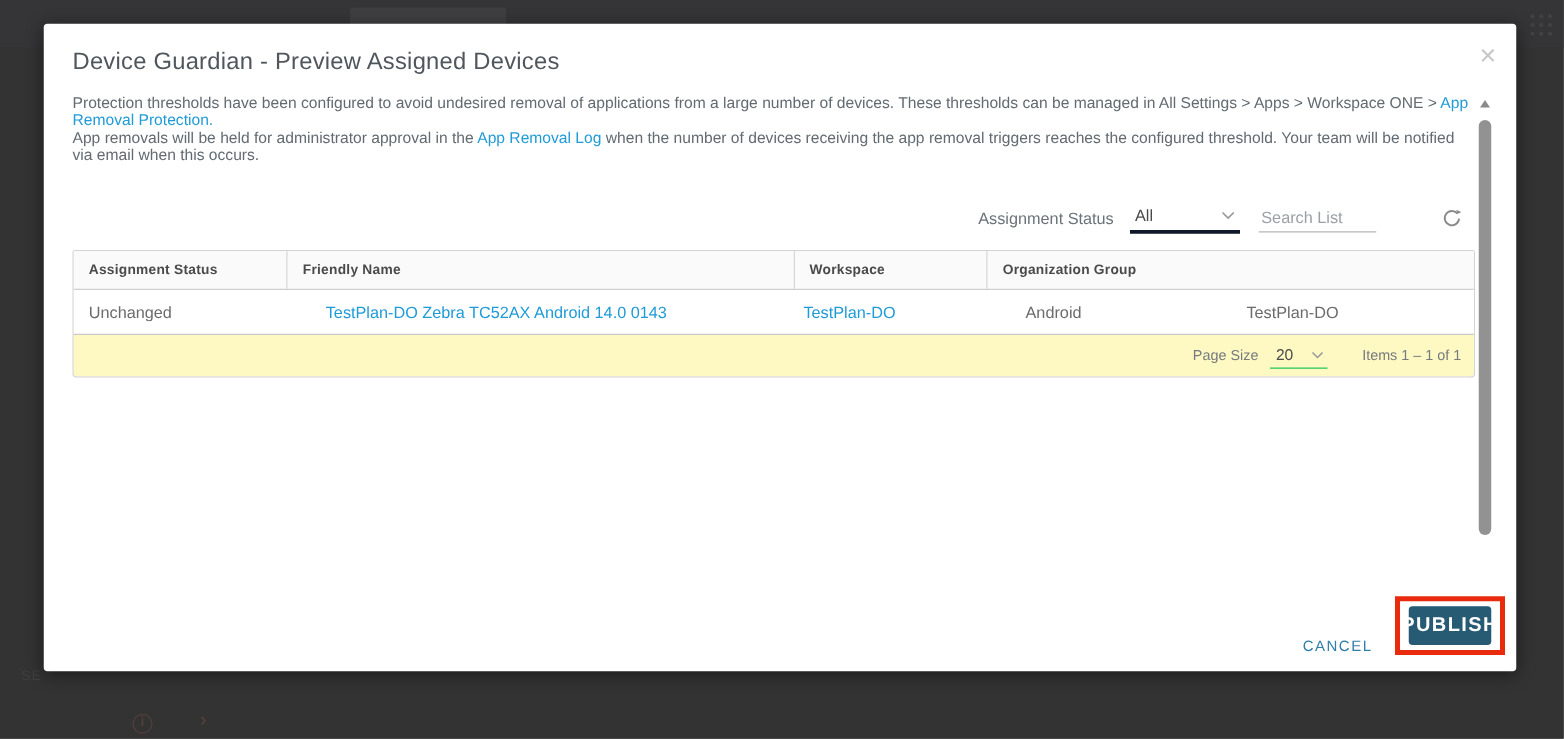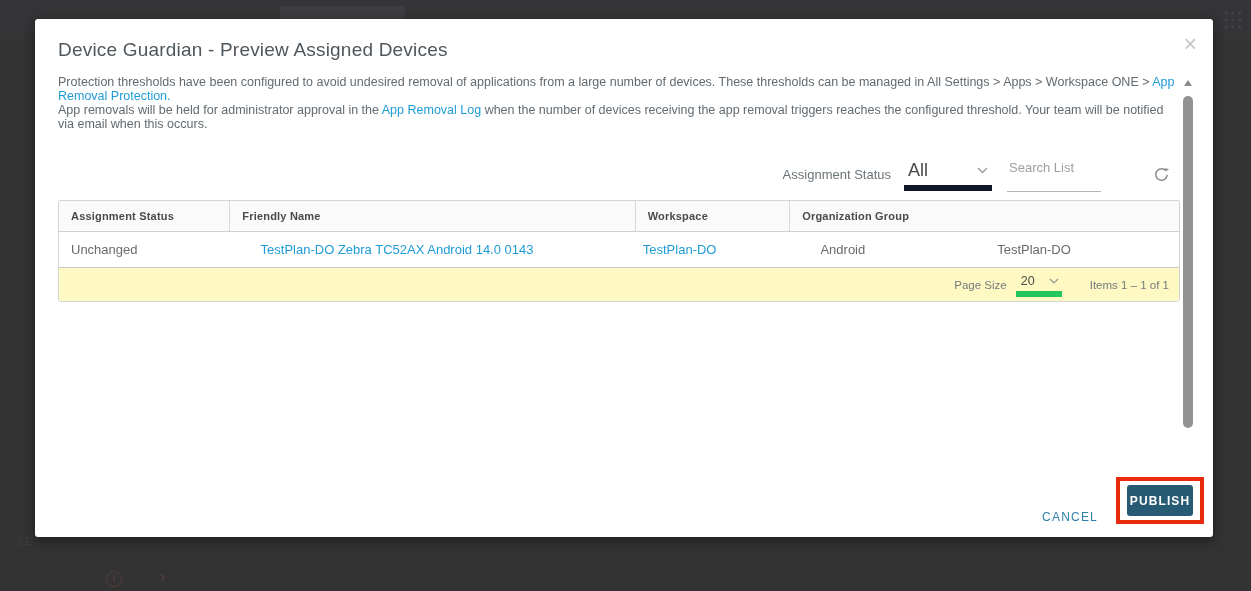--- a/index.html
+++ b/index.html
@@ -19,53 +19,53 @@
   .modal { position:absolute; left:35px; top:19px; width:1178px; height:518px; background:#ffffff;
            border-radius:3px; box-shadow:0 3px 14px rgba(0,0,0,.45); z-index:10; }
   .modal-title { position:absolute; left:23px; top:20px; font-size:19px; font-weight:400; color:#4f575d; letter-spacing:.2px; }
   .close-x { position:absolute; right:16px; top:14px; font-size:23px; font-weight:300; color:#c6c6c6; cursor:pointer; line-height:1; }
 
   .intro { position:absolute; left:23px; top:56px; width:1124px; font-size:12.5px; line-height:14px; color:#626b71; }
   .intro a { color:#1f9bd7; text-decoration:none; cursor:pointer; }
 
   .filter-row { position:absolute; top:140px; right:43px; height:30px; display:flex; align-items:center; }
   .filter-label { font-size:13px; color:#6a7378; margin-right:13px; white-space:nowrap; }
-  .status-dd { width:88px; border-bottom:6px solid #0f172a; display:flex; justify-content:space-between; align-items:center;
-               padding:3px 4px 4px 4px; font-size:18px; color:#4a4a4a; margin-right:15px; cursor:pointer; }
-  .search-box { width:94px; border:none; border-bottom:1px solid #b6b6b6; padding:3px 2px 16px 2px; font-size:13px; color:#4a4a4a;
+  .status-dd { width:88px; border-bottom:3px solid #0f172a; display:flex; justify-content:space-between; align-items:center;
+               padding:3px 4px 4px 4px; font-size:13px; color:#4a4a4a; margin-right:15px; cursor:pointer; }
+  .search-box { width:94px; border:none; border-bottom:1px solid #b6b6b6; padding:3px 2px 4px 2px; font-size:13px; color:#4a4a4a;
                 font-family:"Liberation Sans", sans-serif; outline:none; background:transparent; }
   .search-box::placeholder { color:#9aa0a5; }
   .refresh-btn { margin-left:52px; cursor:pointer; display:flex; align-items:center; }
 
   .grid-table { position:absolute; left:23px; top:181px; width:1122px; border:1px solid #d4d4d4; border-radius:2px 2px 3px 3px; }
   .thead { height:31px; background:#fafafa; border-bottom:1px solid #cfcfcf; display:flex; align-items:stretch; }
   .th { font-size:11px; font-weight:700; color:#4a4a4a; letter-spacing:.2px; padding-left:12px; display:flex; align-items:center; }
   .th + .th { border-left:1px solid #d8d8d8; }
   .trow { height:36px; display:flex; align-items:center; border-bottom:1px solid #c9c9c9; background:#ffffff;gap:48px; }
   .td { font-size:13px; color:#6b6b6b; padding-left:12px; white-space:nowrap; overflow:hidden; }
   .td a { color:#1f9bd7; text-decoration:none; cursor:pointer; }
   .c1{width:15.2%;} .c2{width:36.2%;} .c3{width:13.9%;} .c4{width:13.8%;} .c5{width:20.9%;}
   .pagination { height:33px; background:#fef9c3; display:flex; align-items:center; justify-content:flex-end;
                 padding-right:10px; border-radius:0 0 3px 3px; }
   .pg-label { font-size:11.5px; color:#757a7e; margin-right:9px; }
-  .pg-size { display:flex; align-items:center; justify-content:space-between; width:46px; border-bottom:6px solid #22c55e;
+  .pg-size { display:flex; align-items:center; justify-content:space-between; width:46px; border-bottom:1px solid #22c55e;
              padding:2px 3px 3px 5px; font-size:12.5px; color:#4a4a4a; cursor:pointer; }
   .pg-items { font-size:11.5px; color:#757a7e; margin-left:28px; }
 
   
   .sbar { position:absolute; left:1147px; top:61px; width:12px; height:412px; }
   .sb-up { position:absolute; left:2px; top:0; width:0; height:0; border-left:4px solid transparent; border-right:4px solid transparent; border-bottom:6px solid #8a8a8a; cursor:pointer; }
   .sb-thumb { position:absolute; left:1px; top:16px; width:10px; height:332px; background:#929292; border-radius:5px; cursor:grab; }
   .sb-down { position:absolute; left:2px; bottom:0; width:0; height:0; border-left:4px solid transparent; border-right:4px solid transparent; border-top:6px solid #8a8a8a; cursor:pointer; }
 
   
   .footer { position:absolute; right:9px; bottom:13px; display:flex; align-items:flex-end; }
   .cancel-btn { font-size:12px; font-weight:500; letter-spacing:1.2px; color:#2f7fab; margin-right:18px; cursor:pointer; background:none; border:none; font-family:"Liberation Sans", sans-serif; }
   .annotation-box { border:4px solid #ea2a0c; padding:4px 7px; }
-  .publish-btn { width:66px; height:31px; background:#275a73; color:#ffffff; font-size:12px; font-weight:700; letter-spacing:1.1px;
+  .publish-btn { width:66px; height:31px; background:#275a73; color:#ffffff; font-size:16px; font-weight:700; letter-spacing:1.1px;
                  display:flex; align-items:center; justify-content:center; border-radius:3px; border:none; cursor:pointer;
                  font-family:"Liberation Sans", sans-serif; }
   .chev svg { display:block; }
 </style>
 </head>
 <body>
 
 <div class="stage">
 
   <div class="topbar">

